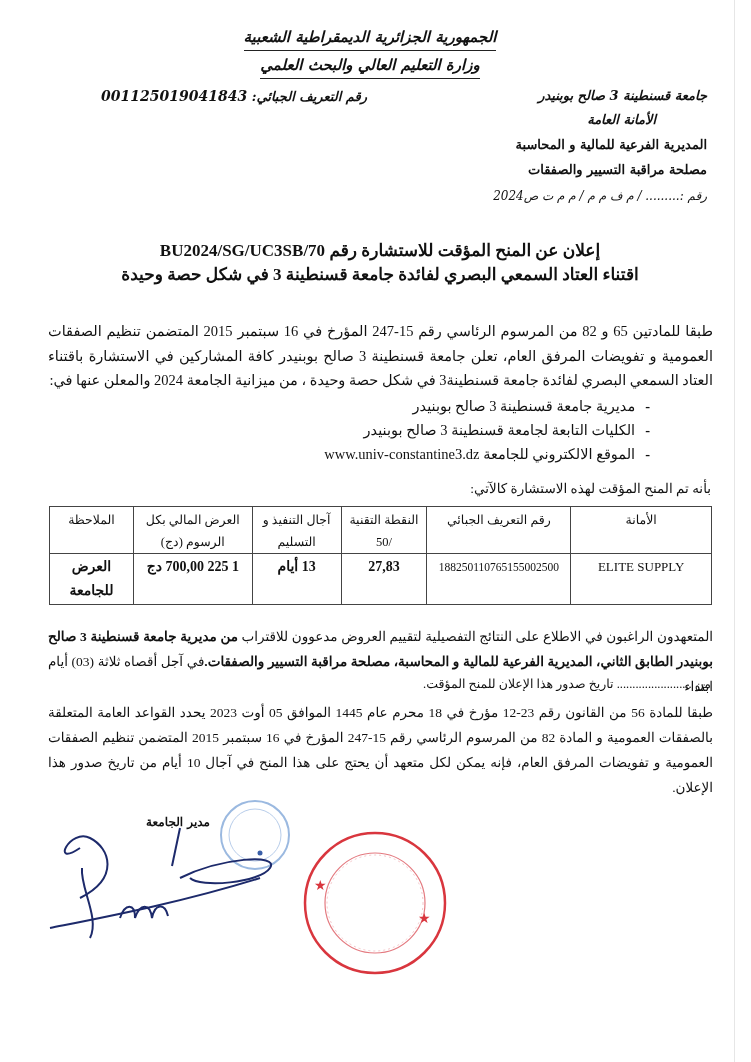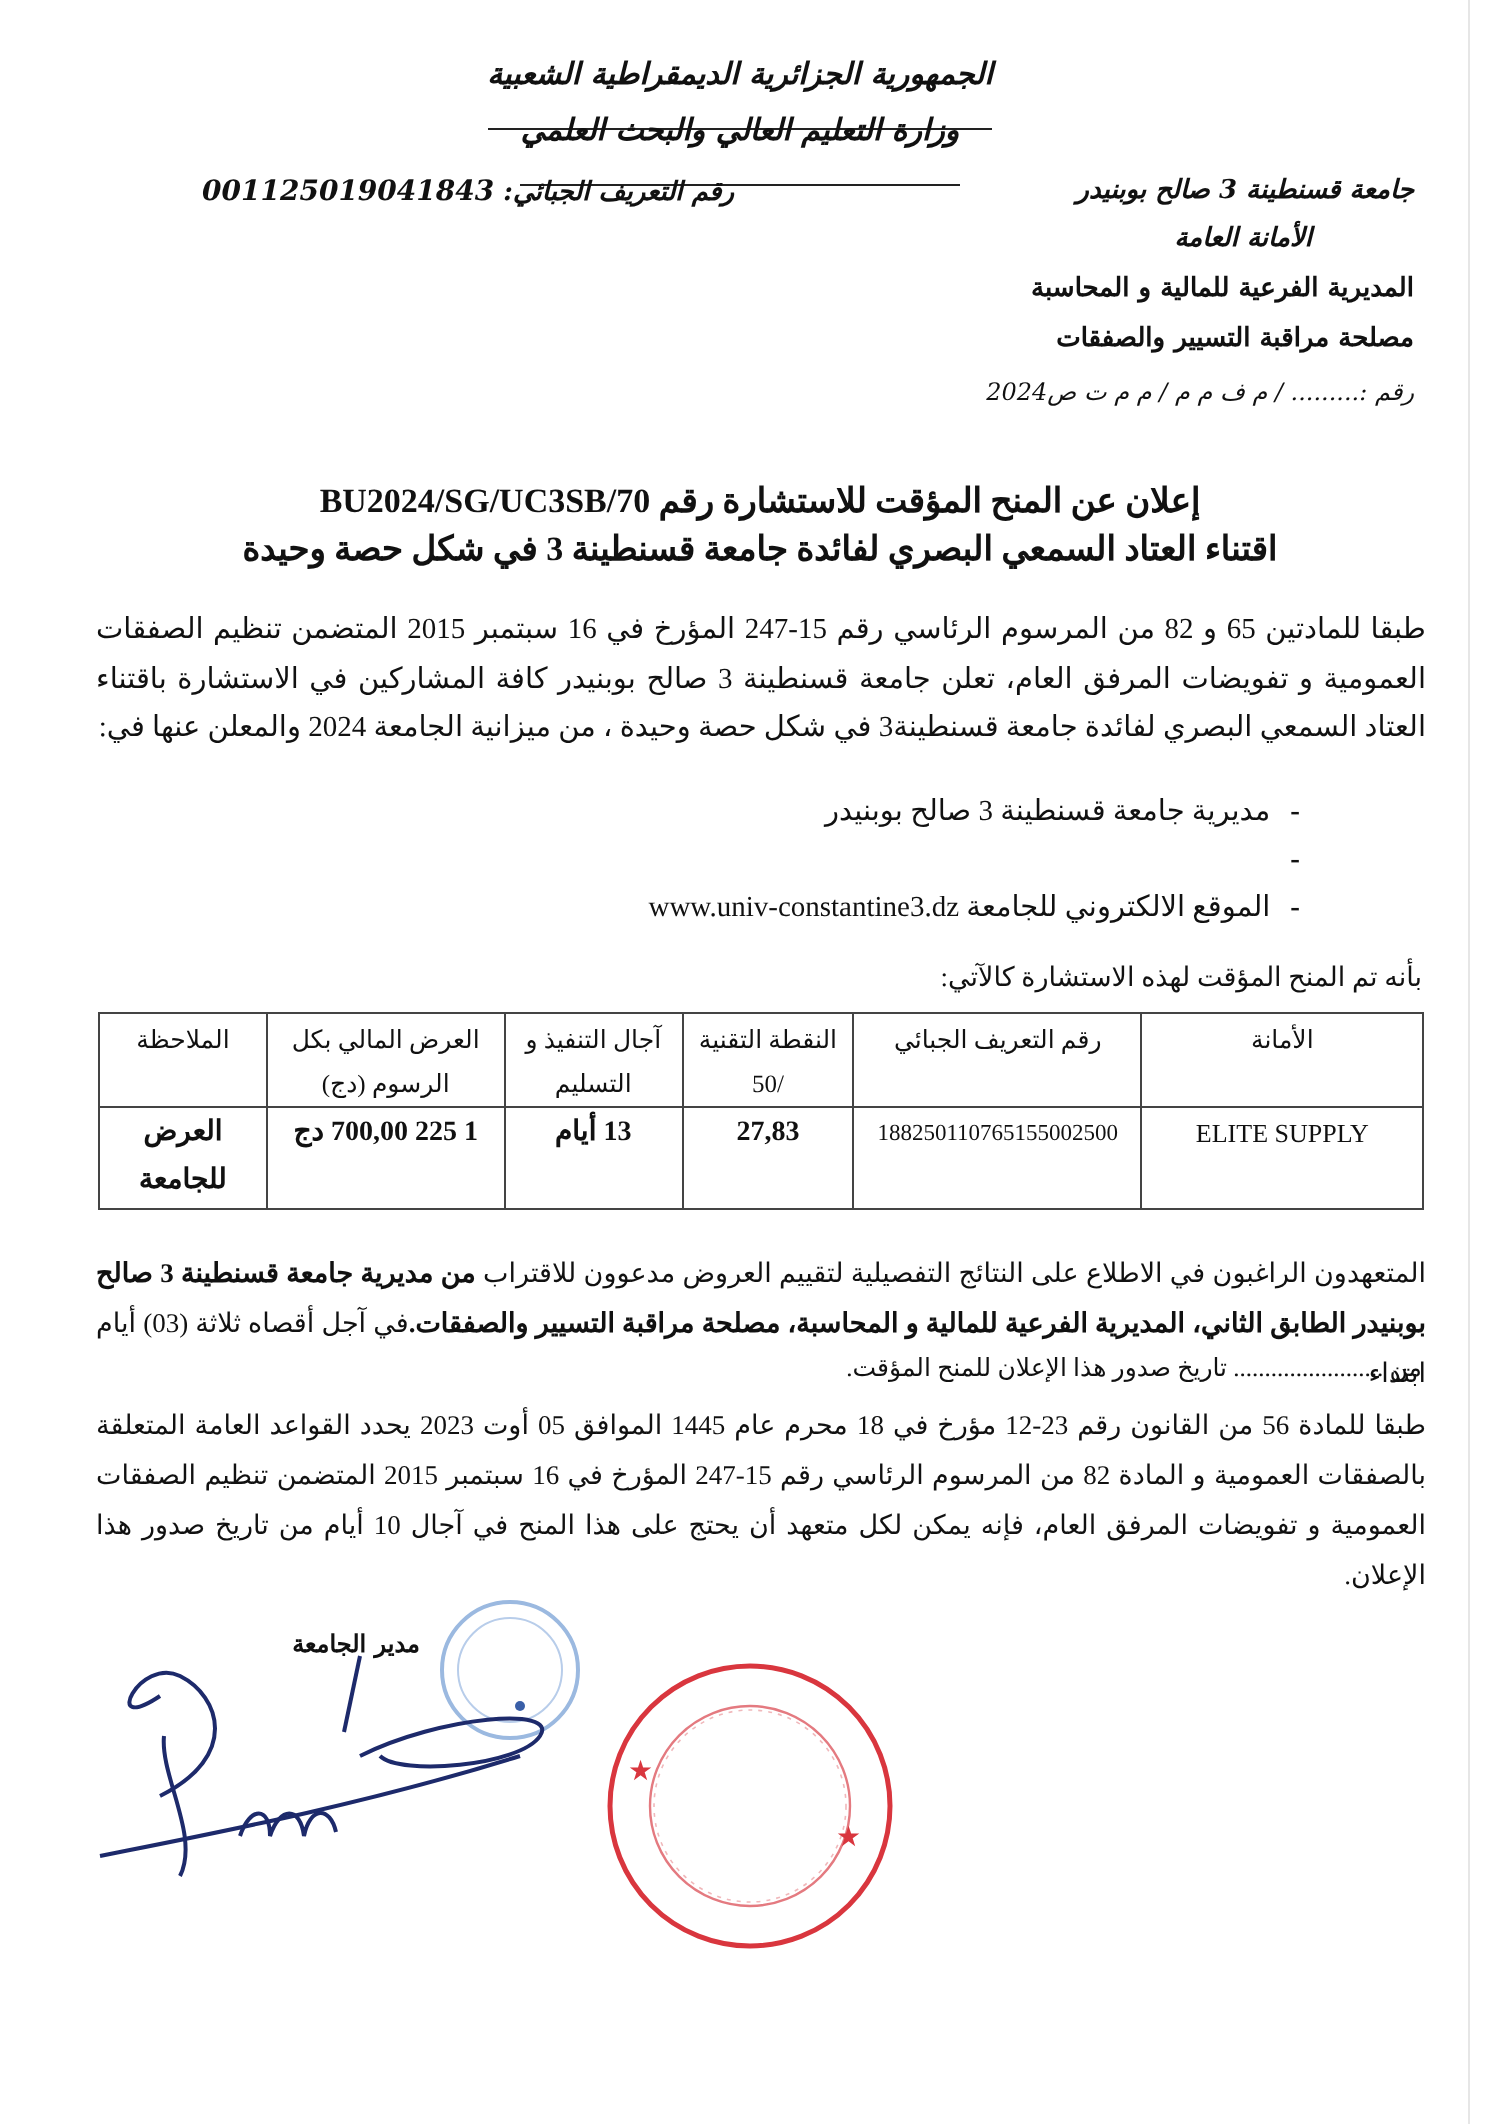--- a/index.html
+++ b/index.html
@@ -1,21 +1,21 @@
 <!DOCTYPE html>
 <html><head>
 <meta charset="utf-8">
 <style>
   html, body { margin:0; padding:0; background:#ffffff; }
   body { width:751px; height:1062px; position:relative; overflow:hidden;
          font-family:"DejaVu Serif", serif; color:#111; }
   .abs { position:absolute; }
   .rtl { direction:rtl; text-align:right; }
   .hdr-top { left:200px; width:340px; text-align:center; font-weight:bold; font-style:italic; font-size:15px; line-height:18px; }
-  .hdr-top span { border-bottom:1.5px solid #222; padding-bottom:18px; display:inline-block; }
+  .hdr-top span { border-bottom:1.5px solid #222; padding-bottom:4px; display:inline-block; }
   .left-block { font-size:13px; font-weight:bold; font-style:italic; line-height:16px;margin-left:31px; }
   .title { left:60px; width:640px; text-align:center; font-weight:bold; font-size:17px; line-height:22px; font-family:"Liberation Serif", serif; }
   .para { left:48px; width:665px; font-size:14.5px; line-height:24.5px; text-align:justify; text-align-last:right; font-family:"Liberation Serif", serif; }
   .bullets { left:250px; width:400px; font-size:14.5px; line-height:24px; font-family:"Liberation Serif", serif; }
   .bullet-row { display:flex; flex-direction:row; gap:10px; justify-content:flex-start; }
   .bullet-row .dash { font-weight:bold; }
   table { border-collapse:collapse; font-family:"Liberation Serif", serif; }
   td, th { border:1px solid #444; text-align:center; vertical-align:top; font-size:12.5px; }
   th { font-weight:normal; line-height:22px; height:44px; padding:2px 3px 0; }
   td { height:24px; line-height:24px; font-weight:bold; font-size:14px; }
@@ -35,29 +35,30 @@
 
 <div class="abs rtl left-block" style="top:88px; right:44px; width:320px;">جامعة قسنطينة 3  صالح بوبنيدر</div>
 <div class="abs rtl left-block" style="top:112px; right:95px; width:200px;">الأمانة العامة</div>
 <div class="abs rtl" style="top:137px; right:44px; width:320px; font-size:13px; font-weight:bold; line-height:16px;">المديرية الفرعية للمالية و المحاسبة</div>
 <div class="abs rtl" style="top:162px; right:44px; width:320px; font-size:13px; font-weight:bold; line-height:16px;">مصلحة مراقبة التسيير والصفقات</div>
 <div class="abs rtl" style="top:188px; right:44px; width:320px; font-size:12px; font-style:italic; line-height:16px;">رقم :......... / م ف م م / م م  ت ص2024</div>
 
 <div class="abs rtl title" style="top:240px; text-align:center;">إعلان عن المنح المؤقت للاستشارة رقم BU2024/SG/UC3SB/70</div>
 <div class="abs rtl title" style="top:264px; text-align:center;">اقتناء العتاد السمعي البصري  لفائدة جامعة قسنطينة 3 في شكل حصة وحيدة</div>
 
-<div class="abs rtl para" style="top:303px;">طبقا للمادتين 65 و 82 من المرسوم الرئاسي رقم 15-247 المؤرخ في 16 سبتمبر 2015 المتضمن تنظيم الصفقات العمومية و تفويضات المرفق العام، تعلن  جامعة قسنطينة 3 صالح بوبنيدر كافة المشاركين في الاستشارة باقتناء العتاد السمعي البصري  لفائدة جامعة قسنطينة3  في  شكل حصة وحيدة ،  من ميزانية الجامعة 2024 والمعلن عنها في:</div>
+<div class="abs rtl para" style="top:319px;">طبقا للمادتين 65 و 82 من المرسوم الرئاسي رقم 15-247 المؤرخ في 16 سبتمبر 2015 المتضمن تنظيم الصفقات العمومية و تفويضات المرفق العام، تعلن  جامعة قسنطينة 3 صالح بوبنيدر كافة المشاركين في الاستشارة باقتناء العتاد السمعي البصري  لفائدة جامعة قسنطينة3  في  شكل حصة وحيدة ،  من ميزانية الجامعة 2024 والمعلن عنها في:</div>
 
 <div class="abs rtl bullets" style="top:394px;">
   <div class="bullet-row">
       <span class="dash">-</span>
       <span>مديرية جامعة قسنطينة 3 صالح بوبنيدر</span>
     </div>
   <div class="bullet-row">
       <span class="dash">-</span>
+      <span>الكليات التابعة لجامعة قسنطينة 3 صالح بوبنيدر</span>
     </div>
   <div class="bullet-row">
       <span class="dash">-</span>
       <span>الموقع الالكتروني للجامعة  www.univ-constantine3.dz</span>
     </div>
 </div>
 
 <div class="abs rtl" style="top:480px; right:40px; width:400px; font-size:13.5px; font-family:'Liberation Serif', serif;">بأنه تم المنح المؤقت لهذه الاستشارة كالآتي:</div>
 
 <table class="abs rtl" style="top:506px; left:49px; width:663px;">

